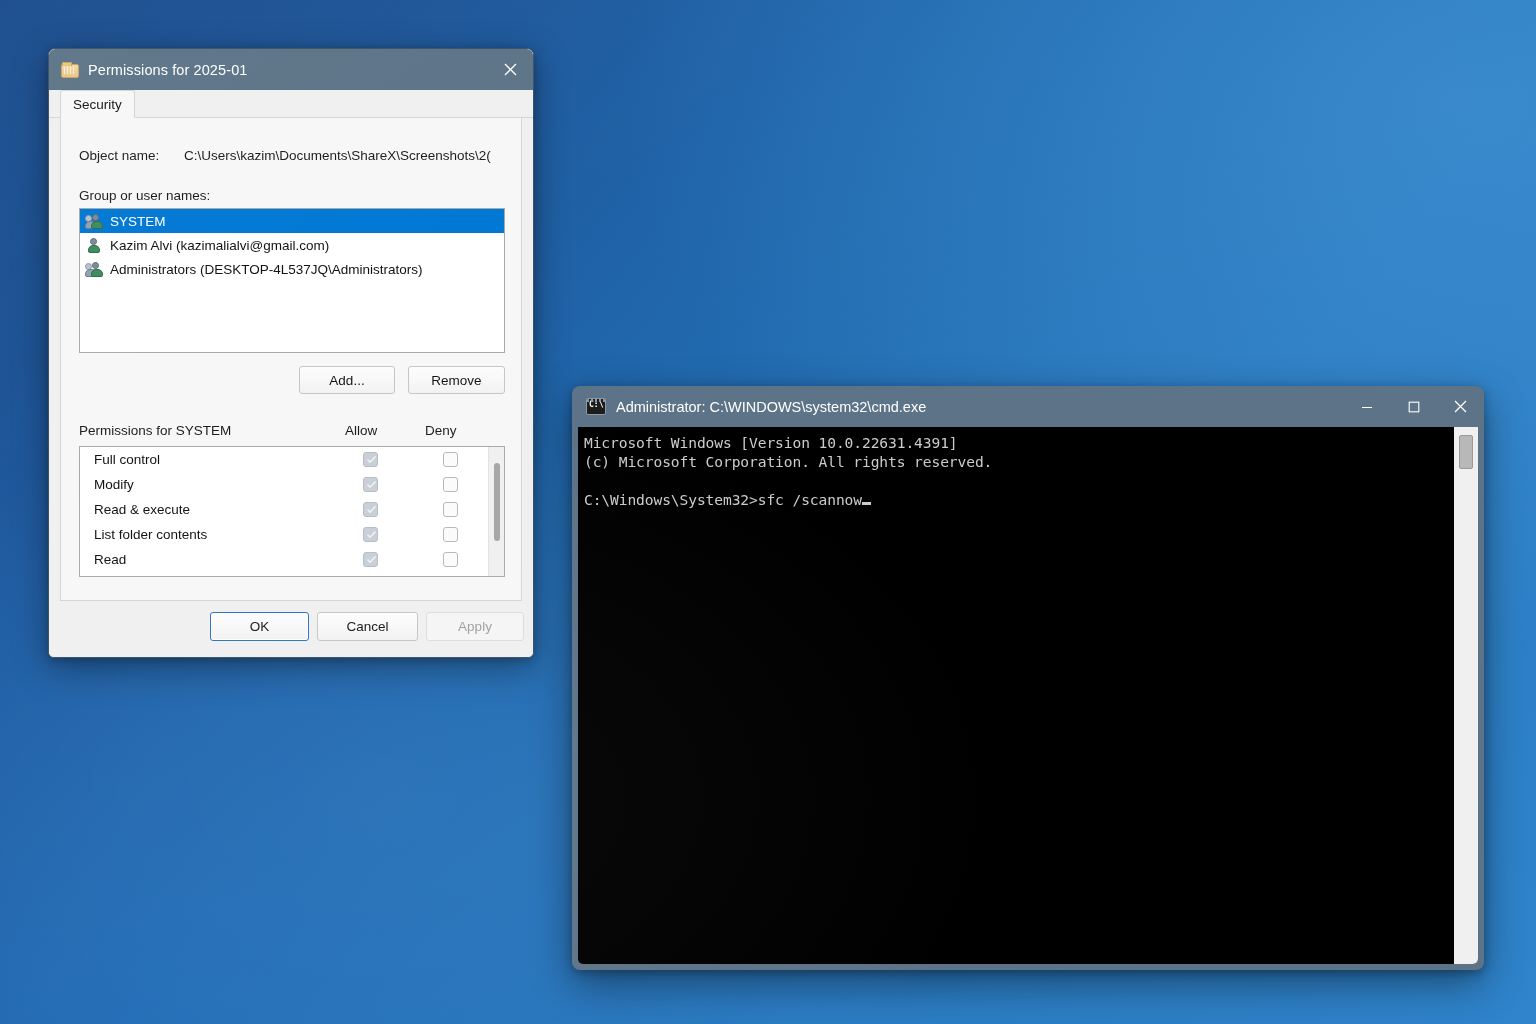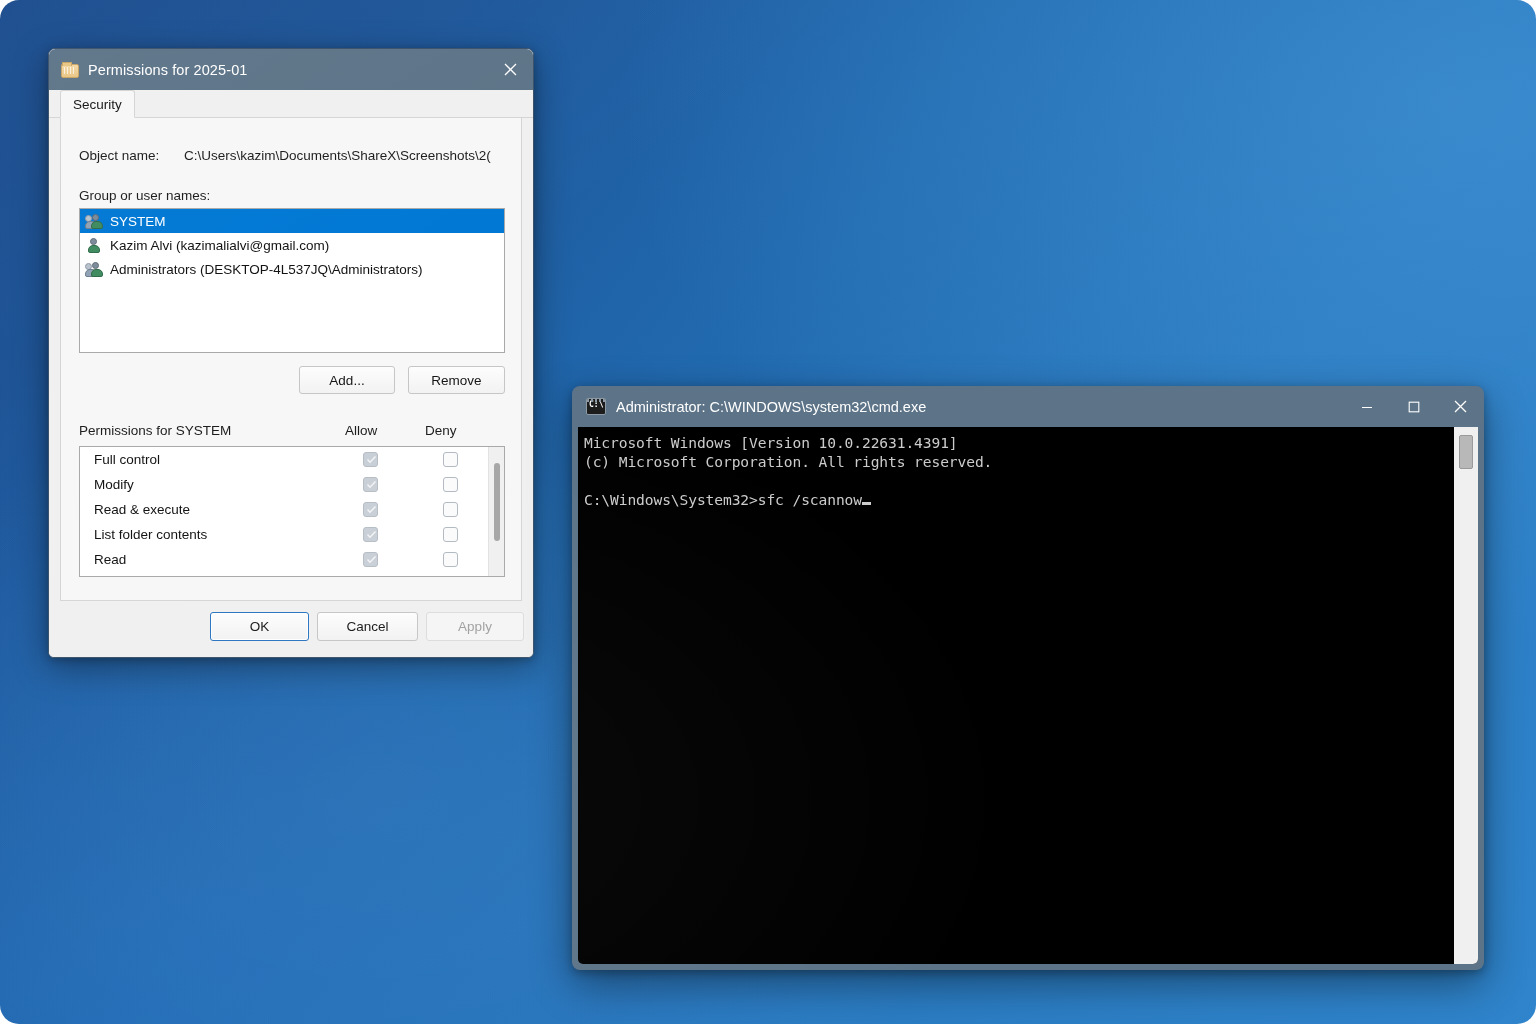--- a/index.html
+++ b/index.html
@@ -11,21 +11,20 @@
   }
 
   
   #desktop {
     position: relative;
     width: 1536px; height: 1024px;
     background:
       radial-gradient(ellipse 1400px 900px at 95% 10%, rgba(70,150,215,0.55) 0%, rgba(70,150,215,0.0) 60%),
       radial-gradient(ellipse 1200px 1000px at 10% 95%, rgba(40,120,200,0.45) 0%, rgba(40,120,200,0.0) 62%),
       linear-gradient(128deg, #184a8c 0%, #1d5598 18%, #2169ae 42%, #2a7bc2 68%, #2f84cb 100%);
-    border-radius: 19px;
   }
   #desktop::after{
     content:"";
     position:absolute; inset:0;
     background:
       linear-gradient(147deg, rgba(255,255,255,0.035) 0%, rgba(255,255,255,0.0) 30%),
       radial-gradient(ellipse 900px 600px at 25% 78%, rgba(255,255,255,0.045) 0%, rgba(255,255,255,0) 70%);
     pointer-events:none;
   }
 

